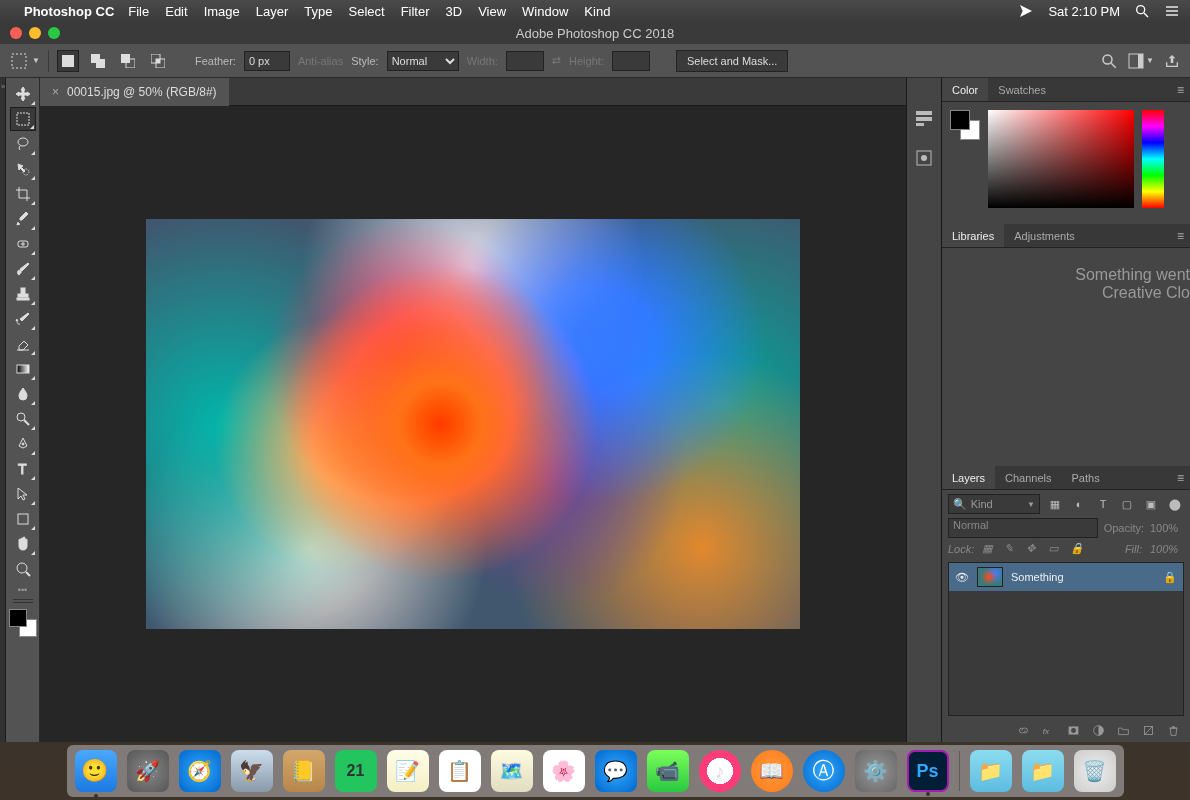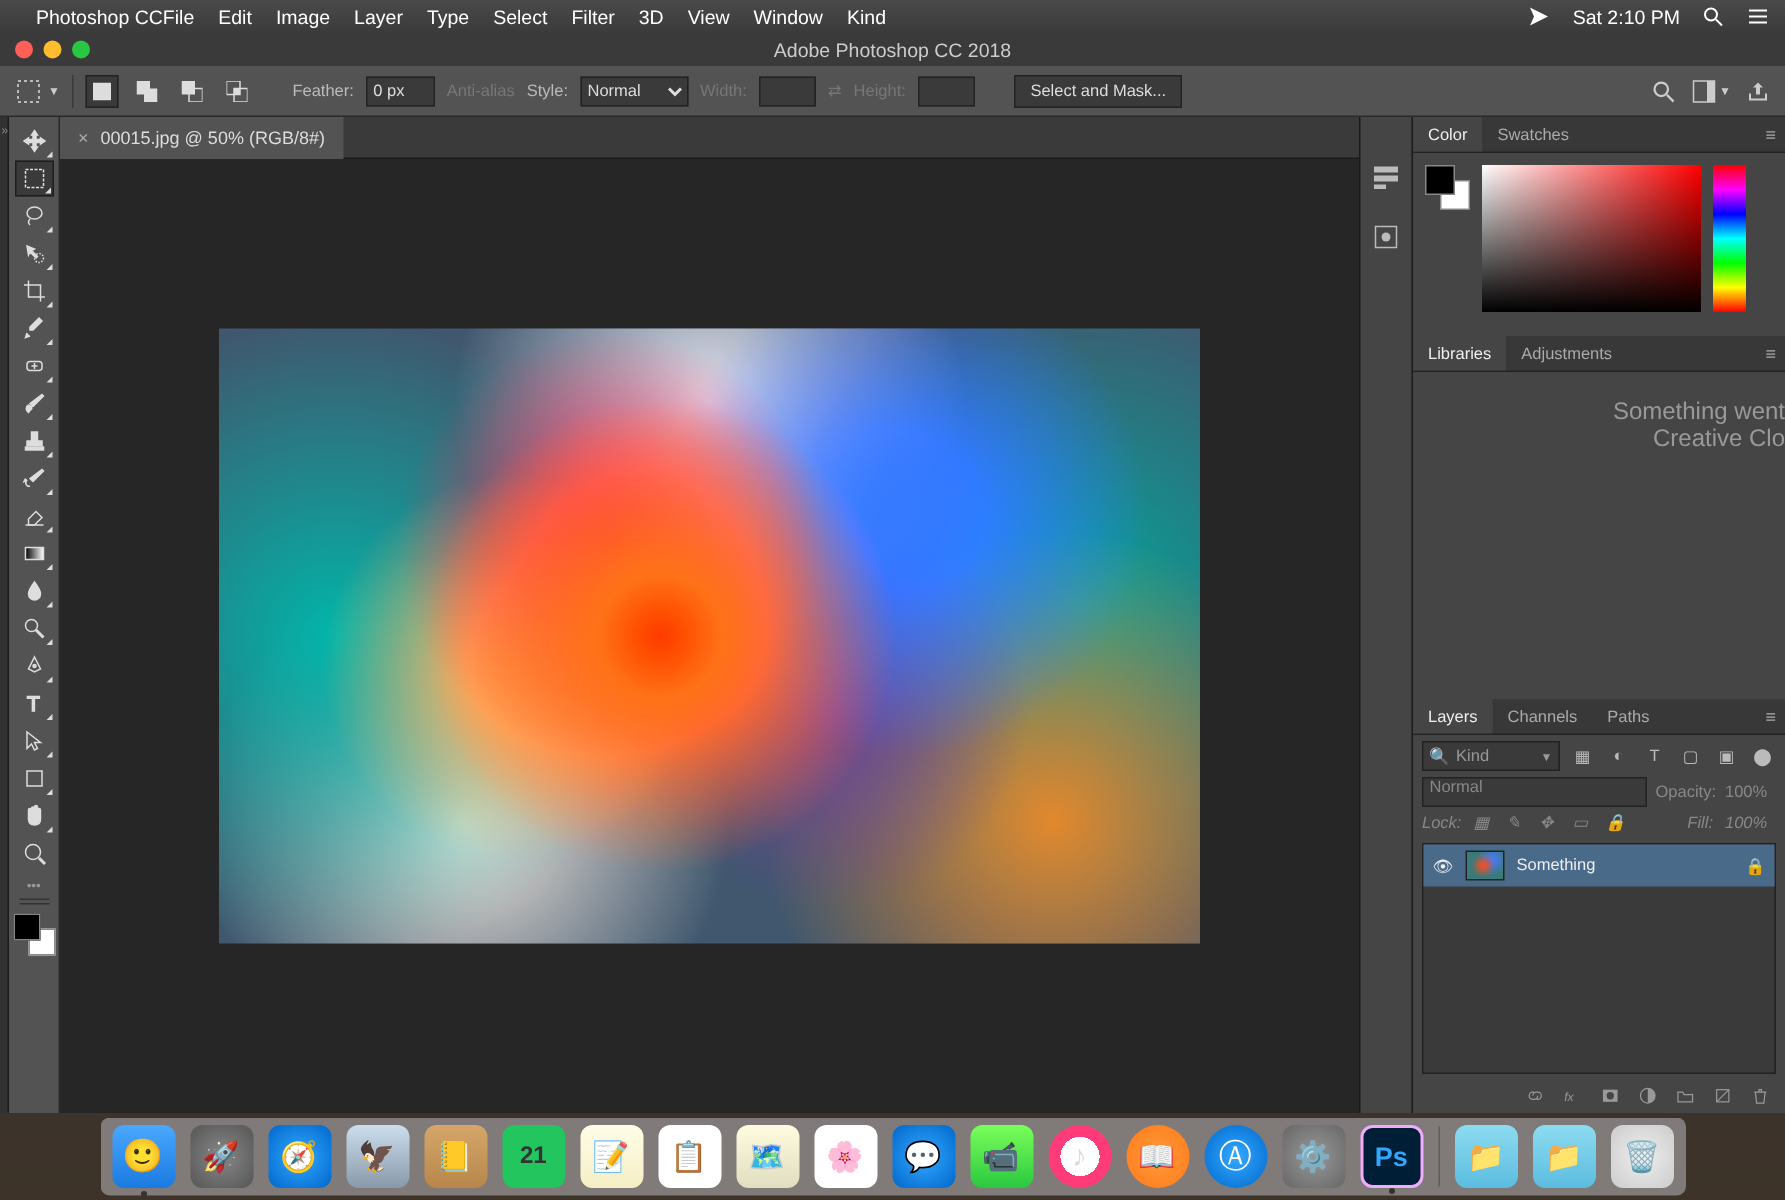--- a/index.html
+++ b/index.html
@@ -1,21 +1,21 @@
 <!DOCTYPE html>
 <html><head>
 <meta charset="utf-8">
 <style>
 * { margin: 0; padding: 0; box-sizing: border-box; font-family: -apple-system, "Helvetica Neue", Arial, sans-serif; }
 body { width: 1190px; height: 800px; background: #2a2a2a; overflow: hidden; color: #ddd; position: relative; }
 
 
 .mac-menubar { height: 22px; background: linear-gradient(#4a4a4a,#3a3a3a); display: flex; align-items: center; padding: 0 10px; font-size: 13px; color: #fff; }
 .mac-menubar .apple { font-size: 14px; margin-right: 14px; }
-.mac-menubar .app-name { font-weight: 400; }
+.mac-menubar .app-name { font-weight: 700; margin-right: 14px; }
 .mac-menubar .menu-item { margin-right: 16px; cursor: default; }
 .mac-menubar .right { margin-left: auto; display: flex; align-items: center; gap: 14px; }
 .mac-menubar .right svg { width: 16px; height: 16px; fill: #fff; }
 
 
 .window-titlebar { height: 22px; background: #3a3a3a; display: flex; align-items: center; position: relative; }
 .traffic { display: flex; gap: 7px; padding-left: 10px; }
 .traffic span { width: 12px; height: 12px; border-radius: 50%; display: block; }
 .tl-close{background:#ff5f57;} .tl-min{background:#ffbd2e;} .tl-max{background:#28c940;}
 .window-title { position: absolute; left: 50%; transform: translateX(-50%); font-size: 13px; color: #ccc; }
@@ -111,21 +111,21 @@
 .layers-footer{height:24px;display:flex;align-items:center;justify-content:flex-end;gap:12px;padding:0 10px;color:#999;}
 .layers-footer svg{width:13px;height:13px;fill:#999;}
 
 
 .dock { position:absolute; bottom:0; left:0; right:0; height:58px; display:flex;align-items:center;justify-content:center; }
 .dock-bg{position:absolute;inset:0;background:linear-gradient(rgba(100,70,40,0.3),rgba(80,60,40,0.5));}
 .dock-tray{position:relative;height:52px;background:rgba(210,210,220,0.45);border-radius:6px;display:flex;align-items:center;padding:0 8px;gap:10px;backdrop-filter:blur(6px);}
 .dock-icon{width:42px;height:42px;border-radius:8px;display:flex;align-items:center;justify-content:center;font-size:20px;position:relative;}
 .dock-sep{width:1px;height:40px;background:rgba(0,0,0,0.25);}
 .dock-icon .dot{position:absolute;bottom:-6px;left:50%;transform:translateX(-50%);width:4px;height:4px;background:#333;border-radius:50%;}
-.dock-icon.ps{background:#001e36;border:2px solid #f0abfc;box-shadow:0 0 0 2px #001e36 inset;}
+.dock-icon.ps{background:#001e36;border:2px solid #a21caf;box-shadow:0 0 0 2px #001e36 inset;}
 .dock-icon.ps span{color:#31a8ff;font-weight:700;font-size:18px;}
 .di-finder{background:linear-gradient(#4aa8ff,#1a7ae0);}
 .di-launchpad{background:radial-gradient(#888,#555);}
 .di-safari{background:radial-gradient(#3af,#06c);}
 .di-mail{background:linear-gradient(#cde,#89a);}
 .di-contacts{background:linear-gradient(#d4a76a,#b8864a);}
 .di-cal{background:#22c55e;}
 .di-notes{background:linear-gradient(#fffde8,#f5eec4);}
 .di-reminders{background:#fff;}
 .di-maps{background:linear-gradient(#fffbe0,#e0ddc0);}

